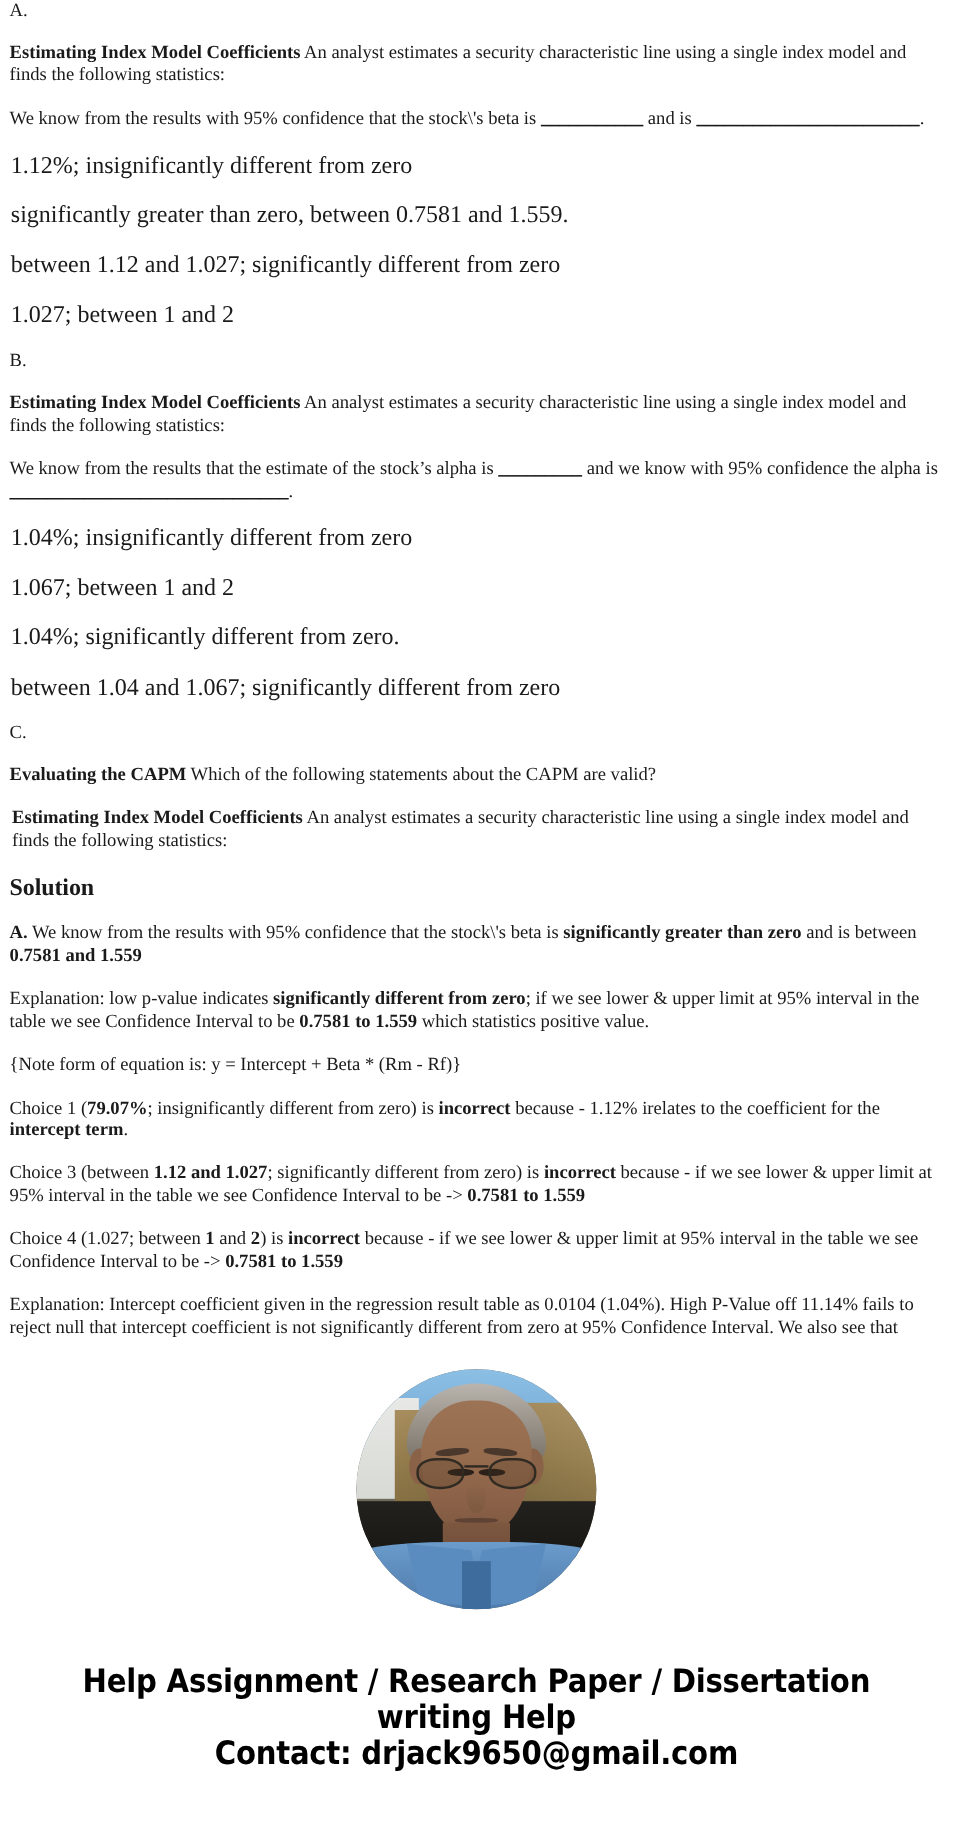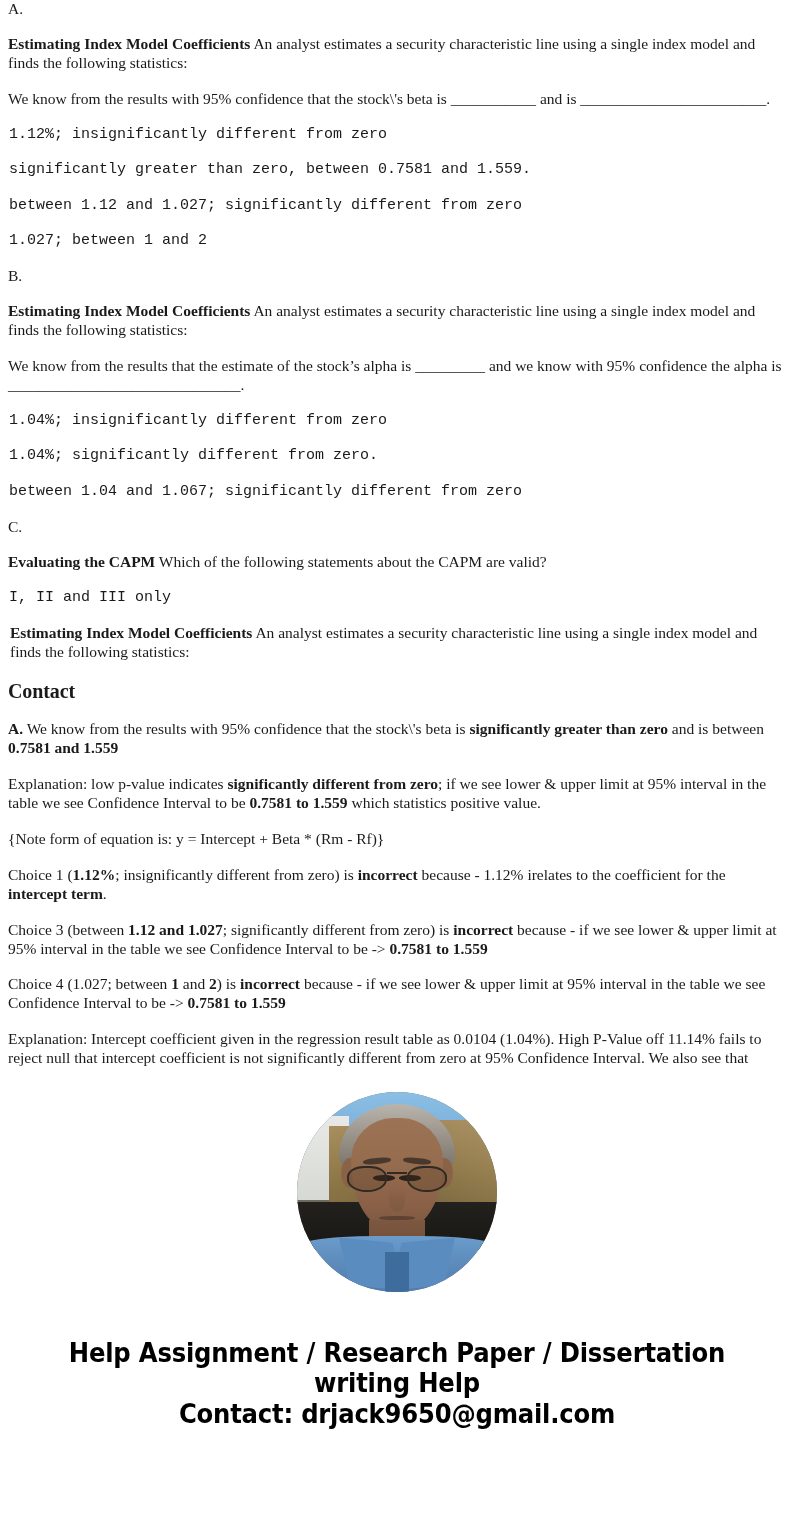--- a/index.html
+++ b/index.html
@@ -30,39 +30,39 @@
   .para {
     font-size: 15.5px;
     line-height: 1.22;
     margin: 0 0 17px 0;
     text-align: left;
   }
   .para.indent {
     padding-left: 2px;
   }
   .choice {
-    font-size: 15px;
+    font-size: 20px;
     line-height: 1.22;
     margin: 0 0 17px 0;
     padding-left: 1px;
-    font-family: Liberation Mono, monospace;
   }
   b, strong, .b {
     font-weight: bold;
     margin-top: 37px;
   }
   .heading {
     font-size: 20px;
     font-weight: bold;
     line-height: 1.2;
     margin: 0 0 17px 0;
     letter-spacing: -0.1px;
   }
   .blank {
     letter-spacing: 0;
+    text-decoration: underline;
   }
   
   .avatar-wrap {
     width: 100%;
     display: flex;
     justify-content: center;
     margin-top: 24px;
   }
   .avatar {
     position: relative;
@@ -218,40 +218,40 @@
   <p class="choice">between 1.12 and 1.027; significantly different from zero</p>
   <p class="choice">1.027; between 1 and 2</p>
 
   <p class="label">B.</p>
 
   <p class="para"><b>Estimating Index Model Coefficients</b><span> An analyst estimates a security characteristic line using a single index model and finds the following statistics:</span></p>
 
   <p class="para"><span>We know from the results that the estimate of the stock’s alpha is </span><span class="blank">_________</span><span> and we know with 95% confidence the alpha is </span><span class="blank">______________________________</span><span>.</span></p>
 
   <p class="choice">1.04%; insignificantly different from zero</p>
+  <p class="choice">1.067; between 1 and 2</p>
   <p class="choice">1.04%; significantly different from zero.</p>
   <p class="choice">between 1.04 and 1.067; significantly different from zero</p>
 
   <p class="label">C.</p>
 
   <p class="para"><b>Evaluating the CAPM</b><span> Which of the following statements about the CAPM are valid?</span></p>
 
-  <p class="choice">I, II and III only</p>
 
   <p class="para indent"><b>Estimating Index Model Coefficients</b><span> An analyst estimates a security characteristic line using a single index model and finds the following statistics:</span></p>
 
-  <h2 class="heading">Contact</h2>
+  <h2 class="heading">Solution</h2>
 
   <p class="para"><b>A.</b><span> We know from the results with 95% confidence that the stock\'s beta is </span><b>significantly greater than zero</b><span> and is between </span><b>0.7581 and 1.559</b></p>
 
   <p class="para"><span>Explanation: low p-value indicates </span><b>significantly different from zero</b><span>;  if we see lower &amp; upper limit at 95% interval in the table we see Confidence Interval to be  </span><b>0.7581 to 1.559</b><span> which statistics positive value.</span></p>
 
   <p class="para">{Note form of equation is: y = Intercept + Beta * (Rm - Rf)}</p>
 
-  <p class="para"><span>Choice 1 (</span><b>1.12%</b><span>; insignificantly different from zero) is </span><b>incorrect</b><span> because - 1.12% irelates to the coefficient for the </span><b>intercept term</b><span>.</span></p>
+  <p class="para"><span>Choice 1 (</span><b>79.07%</b><span>; insignificantly different from zero) is </span><b>incorrect</b><span> because - 1.12% irelates to the coefficient for the </span><b>intercept term</b><span>.</span></p>
 
   <p class="para"><span>Choice 3 (between </span><b>1.12 and 1.027</b><span>; significantly different from zero) is </span><b>incorrect</b><span> because - if we see lower &amp; upper limit at 95% interval in the table we see Confidence Interval to be -&gt; </span><b>0.7581 to 1.559</b></p>
 
   <p class="para"><span>Choice 4 (1.027; between </span><b>1</b><span> and </span><b>2</b><span>) is </span><b>incorrect</b><span> because - if we see lower &amp; upper limit at 95% interval in the table we see Confidence Interval to be -&gt; </span><b>0.7581 to 1.559</b></p>
 
 
   <p class="para">Explanation: Intercept coefficient given in the regression result table as 0.0104 (1.04%). High P-Value off 11.14% fails to reject null that intercept coefficient is not significantly different from zero at 95% Confidence Interval. We also see that</p>
 
   <div class="avatar-wrap">
     <div class="avatar" title="profile photo of a man with glasses wearing a blue shirt">

